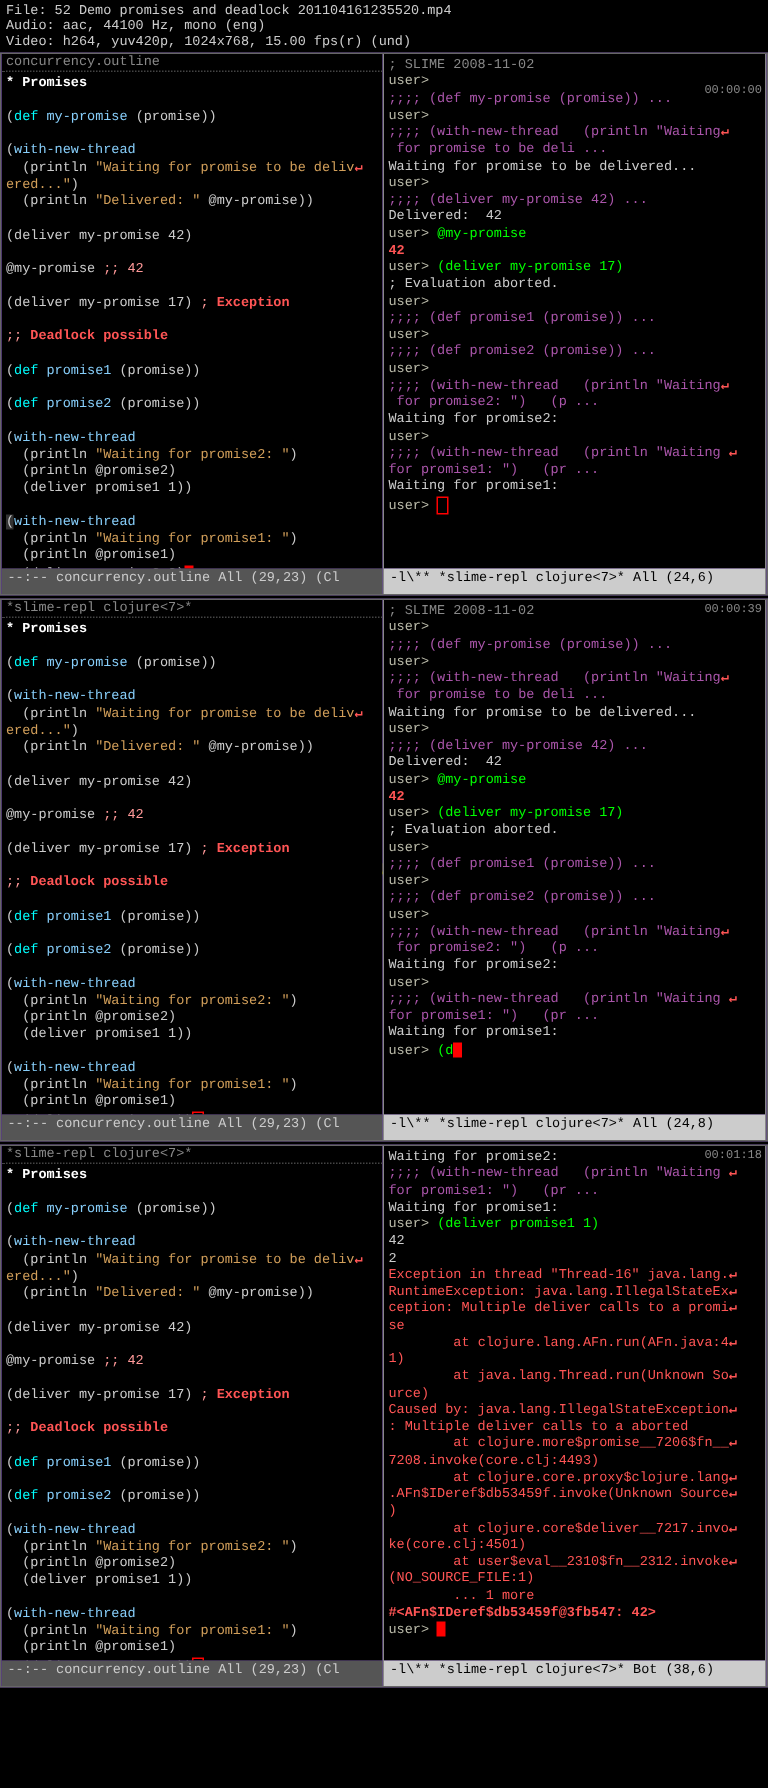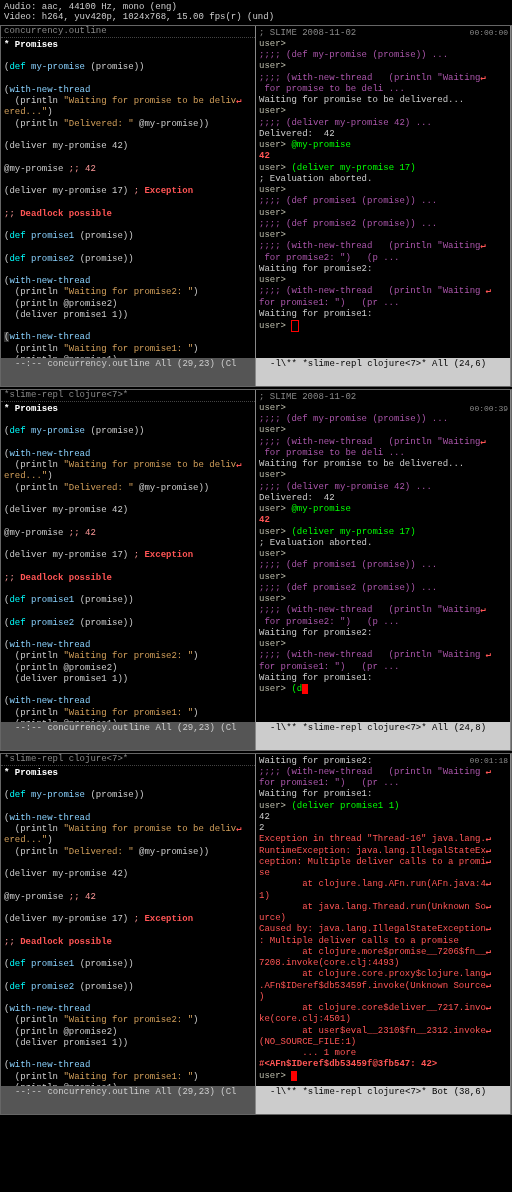--- a/index.html
+++ b/index.html
@@ -2,41 +2,42 @@
 <html><head>
 <meta charset="utf-8">
 <style>
   html,body{margin:0;padding:0;background:#000;font-family:'Courier New',monospace;font-size:9px;line-height:1.25;color:#ccc;width:512px}
   .meta{padding:2px 4px;color:#ccc;font-size:9px;line-height:1.15}
   .frame{height:360px;border:1px solid #666;display:flex;position:relative;background:#4c1d95;margin-bottom:2px;overflow:hidden}
   .pane{flex:0 0 50%;height:100%;box-sizing:border-box;overflow:hidden;border-right:1px solid #888;display:flex;flex-direction:column;position:relative}
   .pane:last-child{border-right:none}
   .tab{background:#000;color:#888;padding:0 3px;font-size:9px;border-bottom:1px dotted #444}
   .buf{flex:1;padding:2px 3px;background:#000;overflow:hidden;white-space:pre-wrap;word-break:break-all}
-  .modeline{background:#ccc;color:#000;font-size:9px;padding:0 14px;white-space:nowrap;overflow:hidden;height:28px;line-height:12px}
+  .modeline{background:#ccc;color:#000;font-size:9px;padding:0 4px;white-space:nowrap;overflow:hidden;height:17px;line-height:12px}
   .modeline.inactive{background:#555;color:#ccc}
   .c-section{color:#fff;font-weight:bold}
   .c-kw{color:#0ff;font-weight:normal}
   .c-def{color:#87cefa}
   .c-str{color:#d29f5a}
   .c-cmt{color:#f99}
   .c-red{color:#f55;font-weight:bold}
   .c-green{color:#0f0}
   .c-purple{color:#a5a}
   .c-prompt{color:#bba}
   .c-title{color:#888}
   .cursor-red{display:inline-block;width:6px;height:10px;background:#f00;vertical-align:middle}
   .cursor-red-box{display:inline-block;width:6px;height:10px;border:1px solid #f00;vertical-align:middle}
   .watermark{position:absolute;color:#cc0;font-size:16px;font-family:Arial;pointer-events:none;font-weight:bold;opacity:.95;letter-spacing:1px}
   .err{color:#f55}
 </style>
 </head>
 <body>
 
 <div class="meta">
+  <div>File: 52 Demo promises and deadlock 201104161235520.mp4</div>
   <div>Audio: aac, 44100 Hz, mono (eng)</div>
   <div>Video: h264, yuv420p, 1024x768, 15.00 fps(r) (und)</div>
 </div>
 
 <div class="frame">
   <div class="pane">
     <div class="tab">concurrency.outline</div>
     <div class="buf"><span class="c-section">* Promises</span>
 
 (<span class="c-kw">def</span> <span class="c-def">my-promise</span> (promise))
@@ -92,21 +93,21 @@
 <span class="c-purple">;;;; (with-new-thread   (println "Waiting</span><span class="c-red">↵</span>
 <span class="c-purple"> for promise2: ")   (p ...</span>
 <span>Waiting for promise2:</span>
 <span class="c-prompt">user&gt;</span>
 <span class="c-purple">;;;; (with-new-thread   (println "Waiting </span><span class="c-red">↵</span>
 <span class="c-purple">for promise1: ")   (pr ...</span>
 <span>Waiting for promise1:</span>
 <span class="c-prompt">user&gt;</span> <span class="cursor-red-box"></span></div>
     <div class="modeline">-l\** *slime-repl clojure&lt;7&gt;*  All (24,6)</div>
   </div>
-  <div style="position:absolute;right:3px;top:2px;color:#888;font-size:8px">00:00:00</div>
+  <div style="position:absolute;right:3px;top:20px;color:#888;font-size:8px">00:00:00</div>
 </div>
 
 <div class="frame">
   <div class="watermark" style="left:170px;top:170px">www.ct-ku.com</div>
   <div class="pane">
     <div class="tab">*slime-repl clojure&lt;7&gt;*</div>
     <div class="buf"><span class="c-section">* Promises</span>
 
 (<span class="c-kw">def</span> <span class="c-def">my-promise</span> (promise))
 
@@ -161,21 +162,21 @@
 <span class="c-purple">;;;; (with-new-thread   (println "Waiting</span><span class="c-red">↵</span>
 <span class="c-purple"> for promise2: ")   (p ...</span>
 <span>Waiting for promise2:</span>
 <span class="c-prompt">user&gt;</span>
 <span class="c-purple">;;;; (with-new-thread   (println "Waiting </span><span class="c-red">↵</span>
 <span class="c-purple">for promise1: ")   (pr ...</span>
 <span>Waiting for promise1:</span>
 <span class="c-prompt">user&gt;</span> <span class="c-green">(d</span><span class="cursor-red"></span></div>
     <div class="modeline">-l\** *slime-repl clojure&lt;7&gt;*  All (24,8)</div>
   </div>
-  <div style="position:absolute;right:3px;top:14px;color:#888;font-size:8px">00:00:39</div>
+  <div style="position:absolute;right:3px;top:2px;color:#888;font-size:8px">00:00:39</div>
 </div>
 
 <div class="frame">
   <div class="pane">
     <div class="tab">*slime-repl clojure&lt;7&gt;*</div>
     <div class="buf"><span class="c-section">* Promises</span>
 
 (<span class="c-kw">def</span> <span class="c-def">my-promise</span> (promise))
 
 (<span class="c-def">with-new-thread</span>
@@ -216,21 +217,21 @@
 <span>2</span>
 <span class="err">Exception in thread "Thread-16" java.lang.</span><span class="c-red">↵</span>
 <span class="err">RuntimeException: java.lang.IllegalStateEx</span><span class="c-red">↵</span>
 <span class="err">ception: Multiple deliver calls to a promi</span><span class="c-red">↵</span>
 <span class="err">se</span>
 <span class="err">        at clojure.lang.AFn.run(AFn.java:4</span><span class="c-red">↵</span>
 <span class="err">1)</span>
 <span class="err">        at java.lang.Thread.run(Unknown So</span><span class="c-red">↵</span>
 <span class="err">urce)</span>
 <span class="err">Caused by: java.lang.IllegalStateException</span><span class="c-red">↵</span>
-<span class="err">: Multiple deliver calls to a promise</span>
+<span class="err">: Multiple deliver calls to a aborted</span>
 <span class="err">        at clojure.more$promise__7206$fn__</span><span class="c-red">↵</span>
 <span class="err">7208.invoke(core.clj:4493)</span>
 <span class="err">        at clojure.core.proxy$clojure.lang</span><span class="c-red">↵</span>
 <span class="err">.AFn$IDeref$db53459f.invoke(Unknown Source</span><span class="c-red">↵</span>
 <span class="err">)</span>
 <span class="err">        at clojure.core$deliver__7217.invo</span><span class="c-red">↵</span>
 <span class="err">ke(core.clj:4501)</span>
 <span class="err">        at user$eval__2310$fn__2312.invoke</span><span class="c-red">↵</span>
 <span class="err">(NO_SOURCE_FILE:1)</span>
 <span class="err">        ... 1 more</span>

